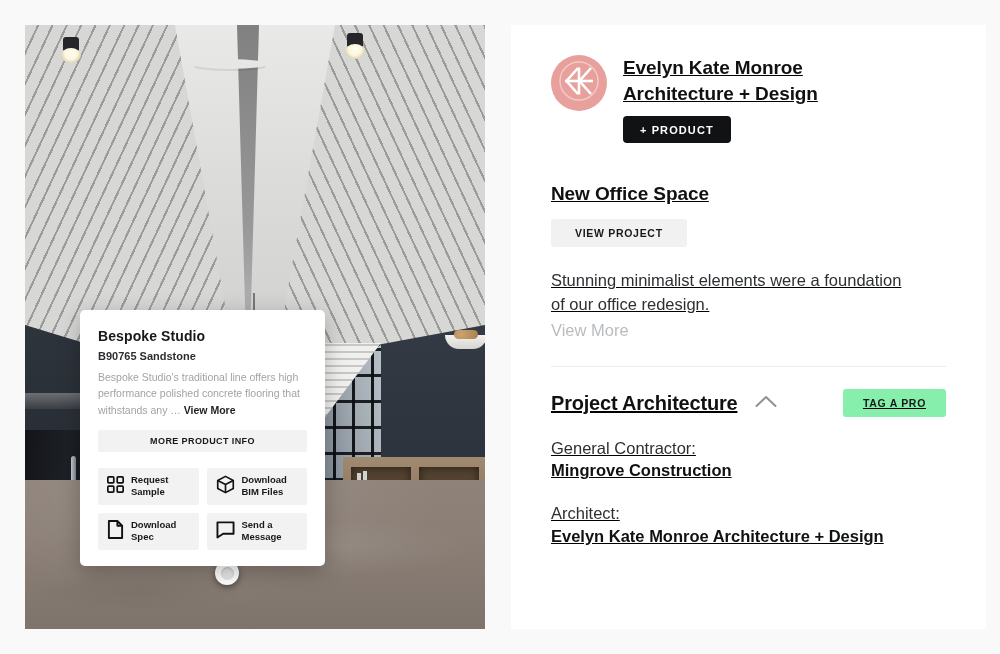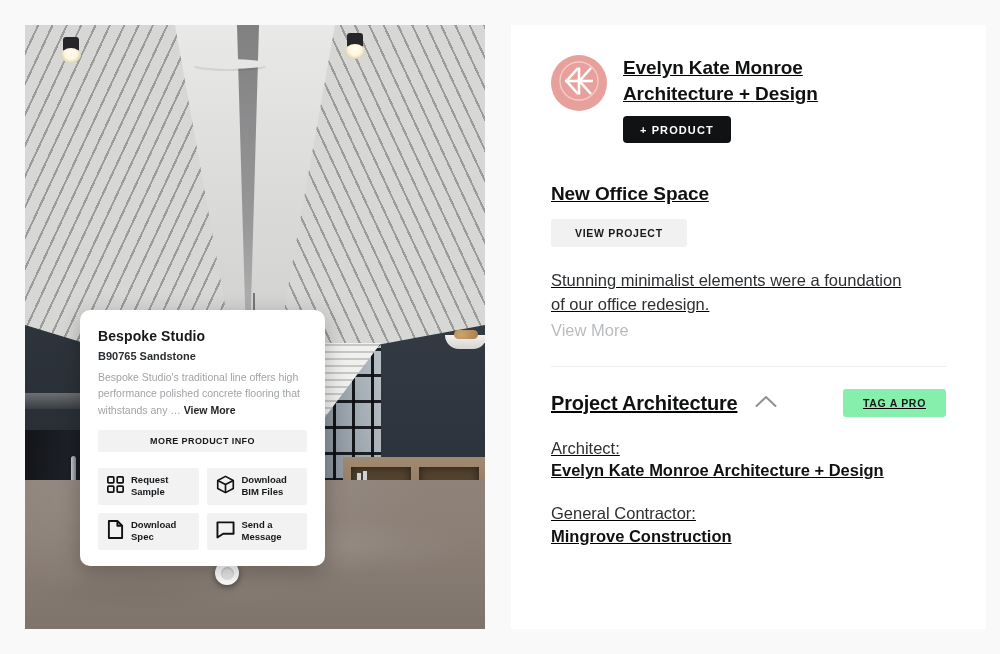--- a/index.html
+++ b/index.html
@@ -205,21 +205,21 @@
     display:flex; align-items:center; justify-content:center;
   }
   .hotspot::after {
     content:""; width:13px; height:13px; border-radius:50%;
     background:#e8e8e8; box-shadow: inset 0 1px 2px rgba(0,0,0,.18);
   }
 
   
   .product-card {
     position:absolute; left: 55px; top: 285px; width: 245px;
-    background:#fff; border-radius:10px;
+    background:#fff; border-radius:5px;
     box-shadow: 0 6px 22px rgba(0,0,0,.25);
     padding: 18px 18px 16px 18px;
   }
   .pc-title { font-size:14px; font-weight:700; color:#16181a; letter-spacing:.1px; }
   .pc-sku   { font-size:11px; font-weight:700; color:#2b2e31; margin-top:6px; }
   .pc-desc  { font-size:10.5px; line-height:1.55; color:#a0a3a6; margin-top:7px; }
   .pc-desc .more { color:#1d1f21; font-weight:700; }
   .pc-wide-btn {
     margin-top:12px; height:22px; background:#f2f2f2; border-radius:2px;
     display:flex; align-items:center; justify-content:center;
@@ -475,23 +475,23 @@
       <div class="contrib-title">Project Architecture</div>
       <span class="chev">
         <svg width="22" height="13" viewBox="0 0 22 13" fill="none">
           <path d="M1.5 11 11 2l9.5 9" stroke="#8e9195" stroke-width="2" stroke-linecap="round" stroke-linejoin="round"></path>
         </svg>
       </span>
       <button class="tag-pro">TAG A PRO</button>
     </div>
 
     <div class="contrib-block">
+      <div class="contrib-role">General Contractor:</div>
+      <div class="contrib-name">Mingrove Construction</div>
+    </div>
+
+    <div class="contrib-block">
       <div class="contrib-role">Architect:</div>
       <div class="contrib-name">Evelyn Kate Monroe Architecture + Design</div>
     </div>
 
-    <div class="contrib-block">
-      <div class="contrib-role">General Contractor:</div>
-      <div class="contrib-name">Mingrove Construction</div>
-    </div>
-
   </div>
 </div>
 
 </body></html>

